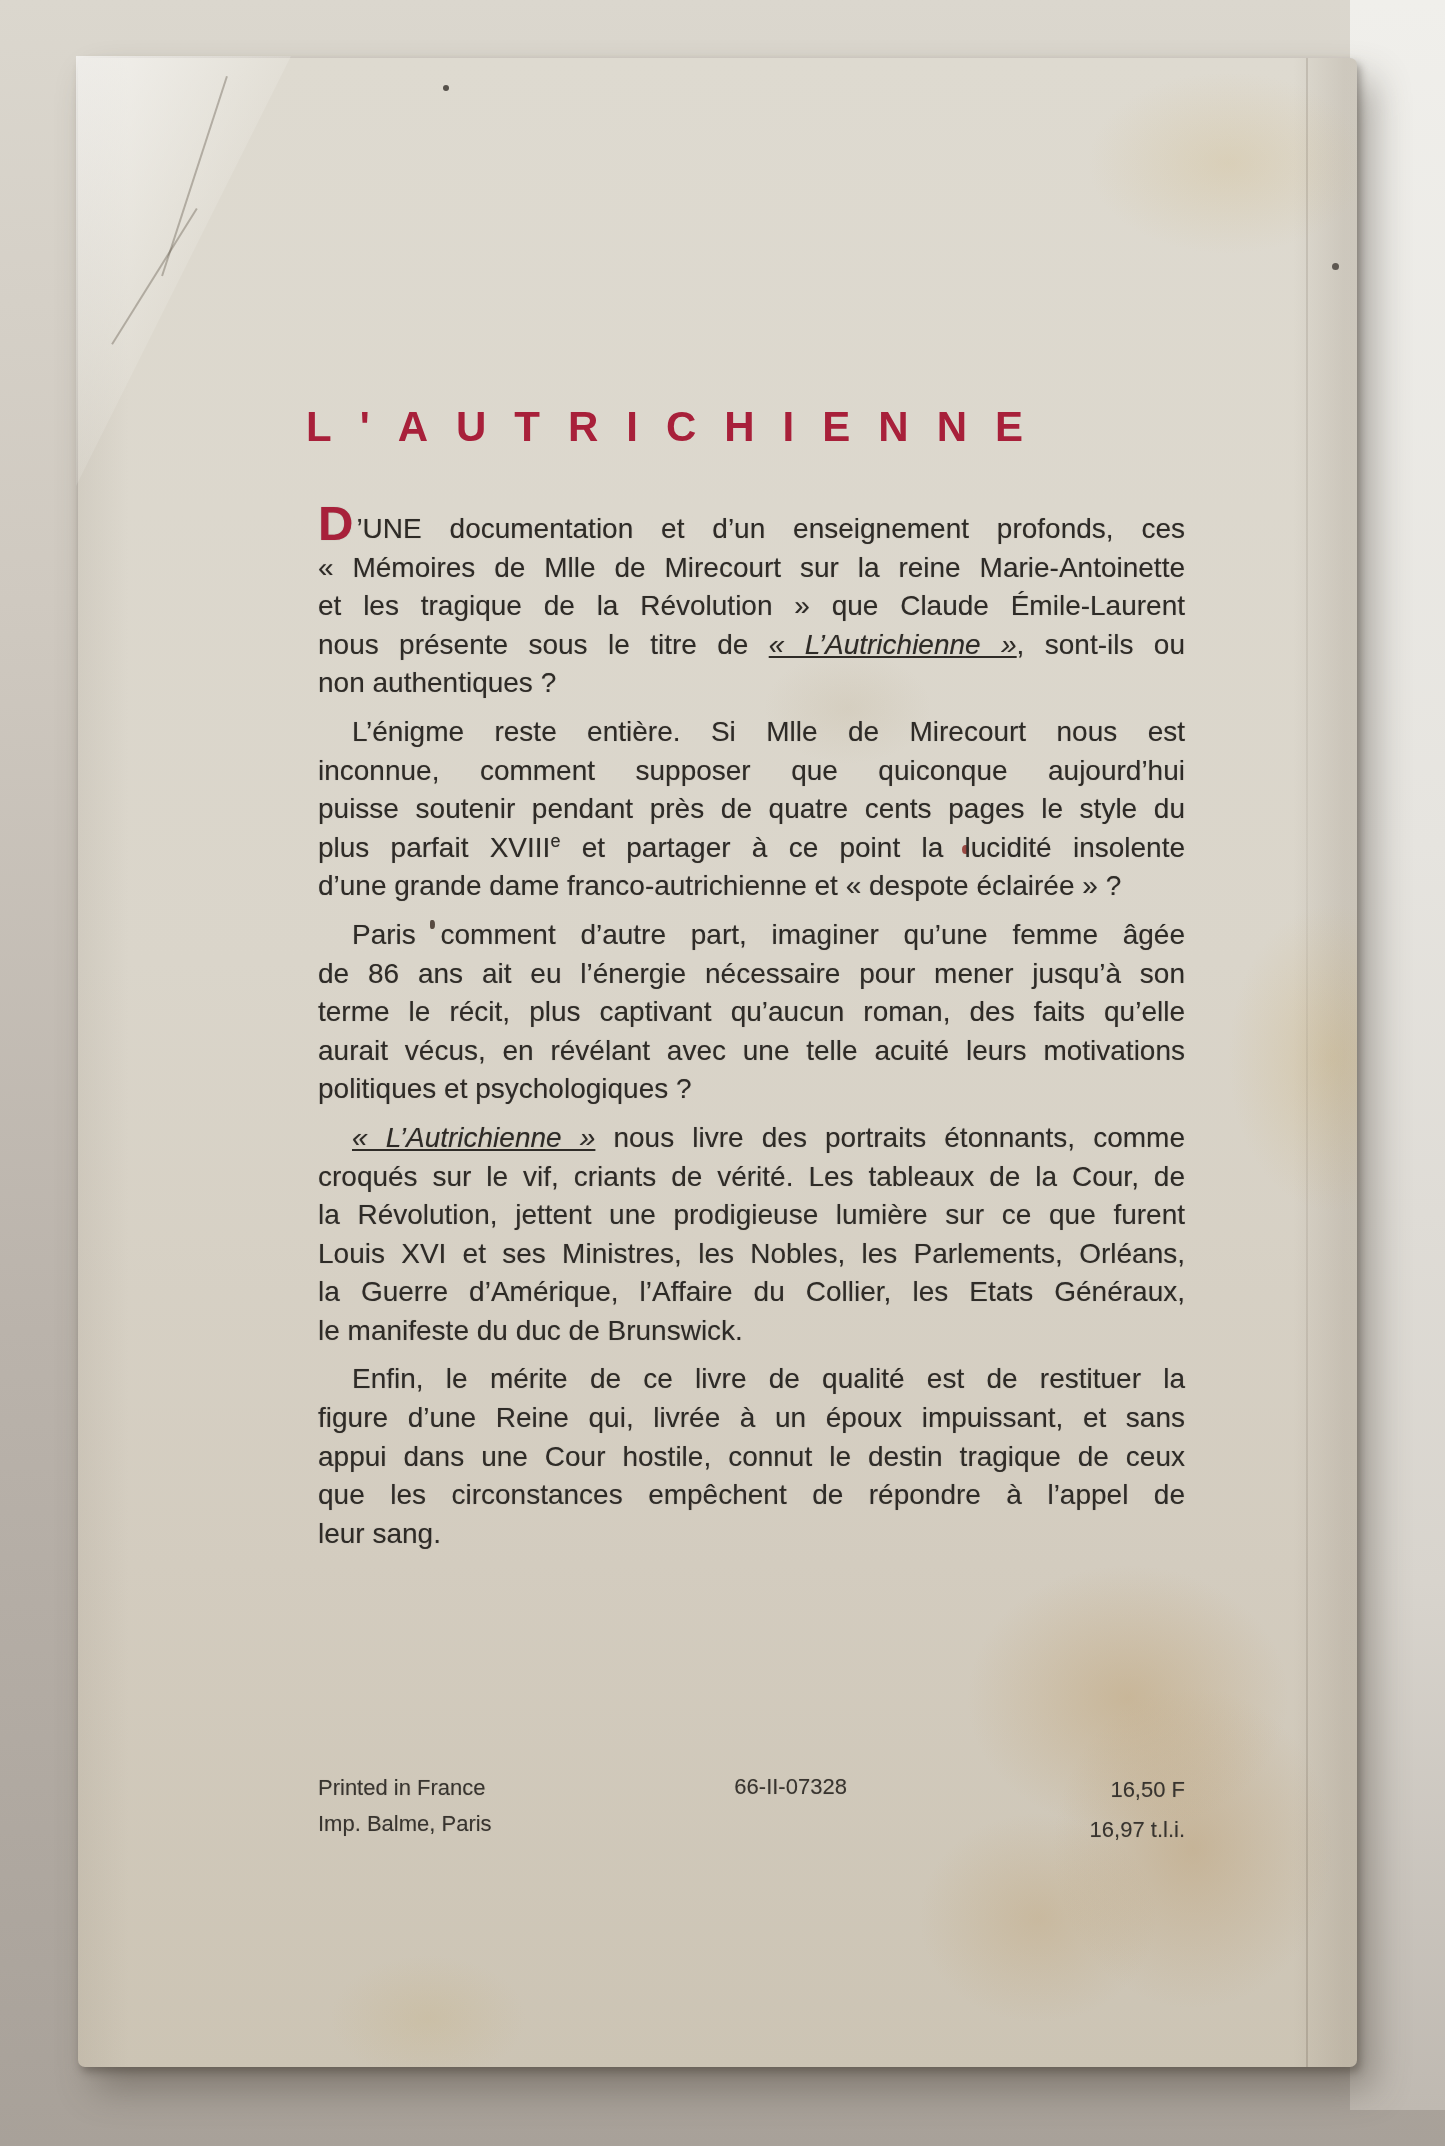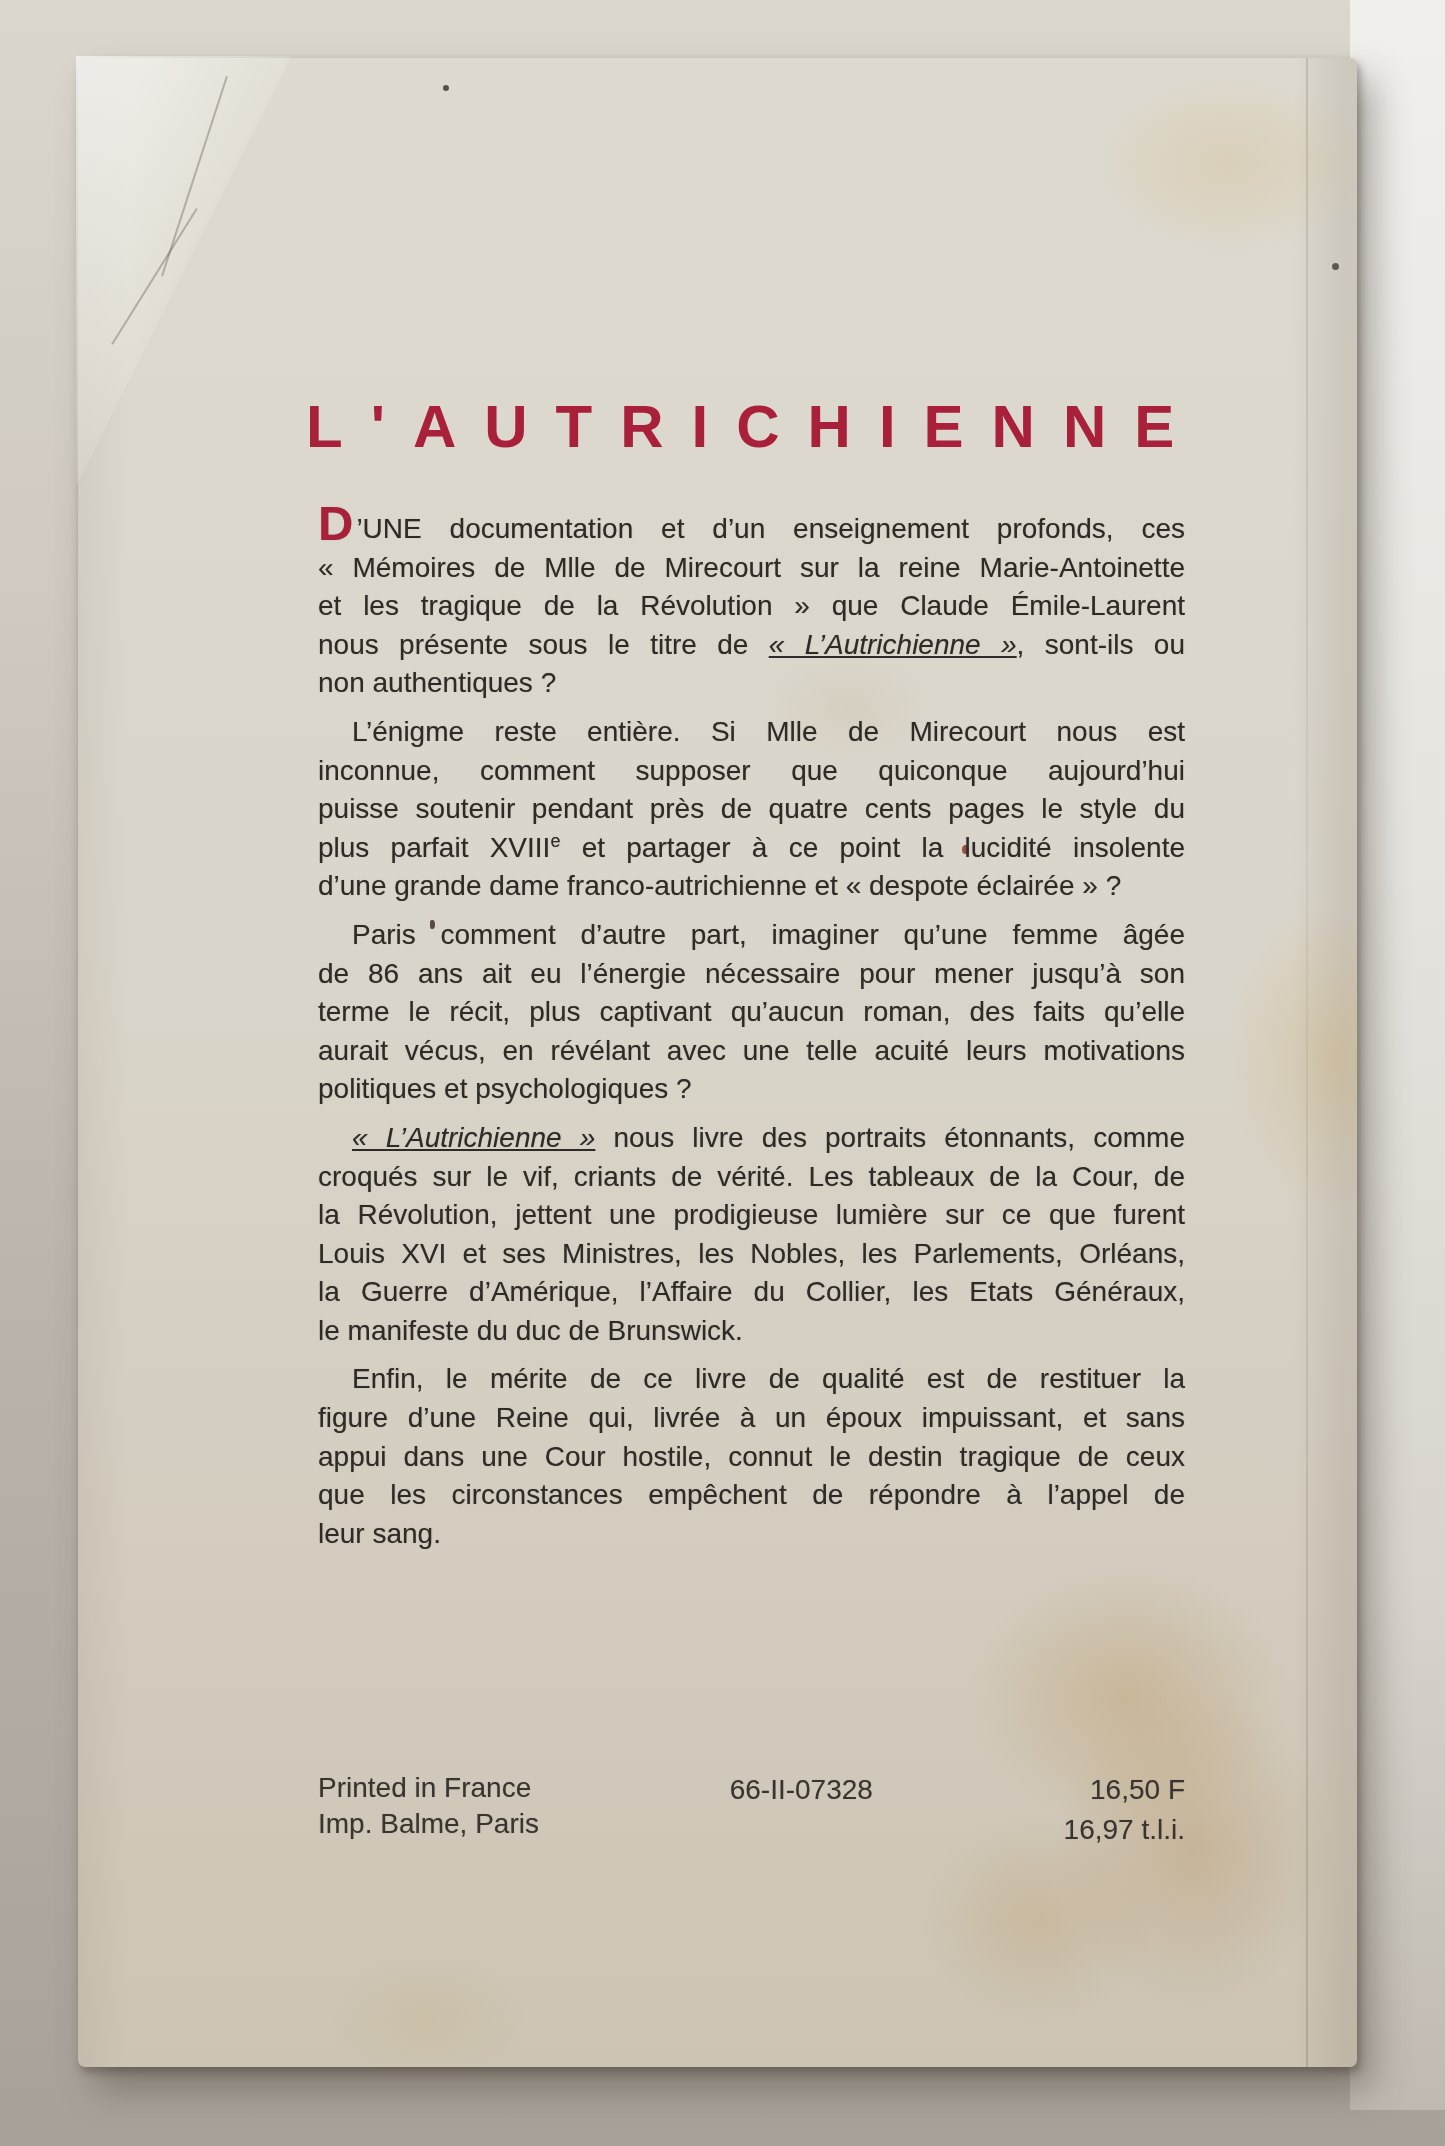--- a/index.html
+++ b/index.html
@@ -35,21 +35,21 @@
   }
   .book::after{ 
     content:""; position:absolute; top:0; left:1228px; width:2px; height:100%;
     background:linear-gradient(180deg, rgba(110,98,84,.22), rgba(110,98,84,.08) 40%, rgba(110,98,84,.26));
   }
   .crack{position:absolute; background:rgba(95,85,72,.38); transform-origin:0 0;}
   .speck{position:absolute; border-radius:50%;}
 
   .title{
     position:absolute; left:228px; top:338px; height:62px; line-height:62px;
-    font-size:60px; font-weight:700; letter-spacing:28px; white-space:nowrap;
+    font-size:42px; font-weight:700; letter-spacing:28px; white-space:nowrap;
     color:#a8203a;
   }
   .bodytext{
     position:absolute; left:240px; top:452px; width:867px;
     font-size:28px; color:#2e2b27; text-shadow:0 0 1px rgba(46,43,39,.35);
   }
   .para{margin:0 0 10px 0;}
   .line{
     height:38.6px; line-height:38.6px; overflow:visible;
     text-align:justify; text-align-last:justify;
@@ -63,21 +63,21 @@
   .i{font-style:italic;text-decoration:underline;}
   .sup{font-size:18px; position:relative; top:-10px;}
   .publisher{
     position:absolute; left:230px; top:1536px; height:46px; line-height:46px;
     font-size:41px; font-weight:700; letter-spacing:12px; word-spacing:10px;
     white-space:nowrap; color:#a8203a;
   }
   .imprint{
     position:absolute; left:240px; top:1712px; width:867px;
     display:flex; justify-content:space-between; align-items:flex-start;
-    font-size:28px; color:#38342f; text-shadow:0 0 1px rgba(56,52,47,.3);
+    font-size:22px; color:#38342f; text-shadow:0 0 1px rgba(56,52,47,.3);
   }
   .imprint .left div{line-height:36px;}
   .imprint .center{margin-top:4px;}
   .imprint .right{text-align:right;}
   .imprint .right div{line-height:40px;}
   .imprint .right .bold{font-weight:400;}
 </style>
 </head>
 <body>
 

